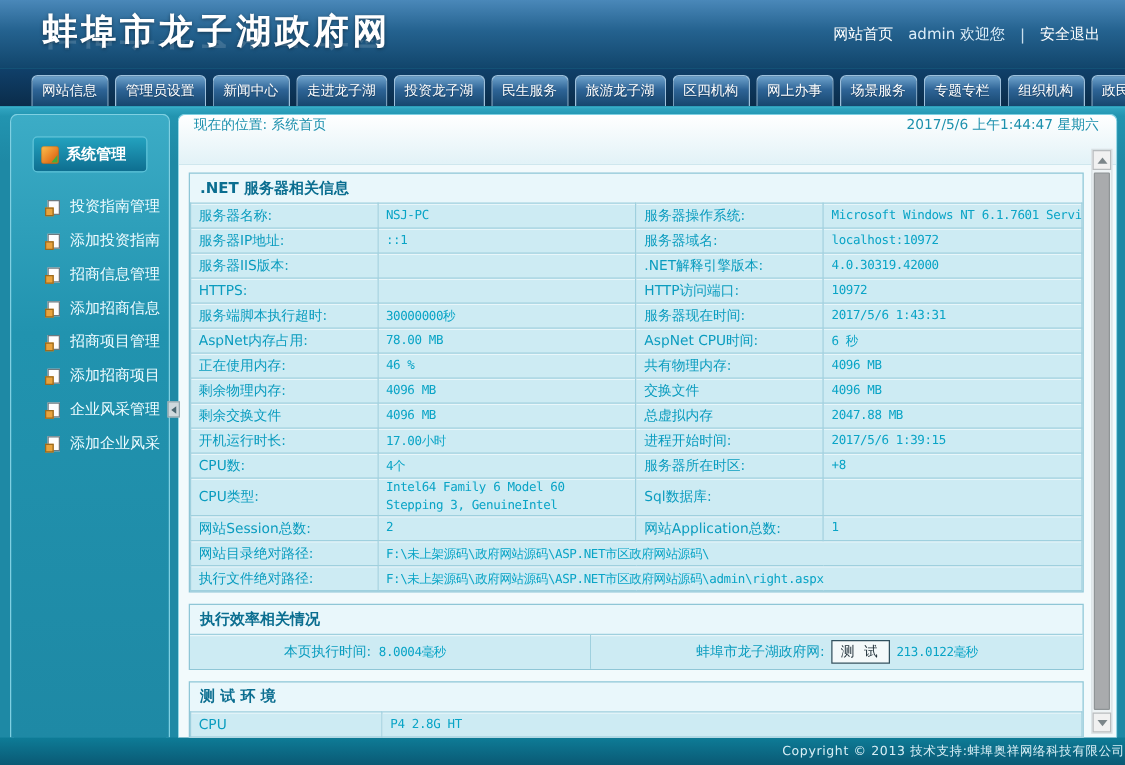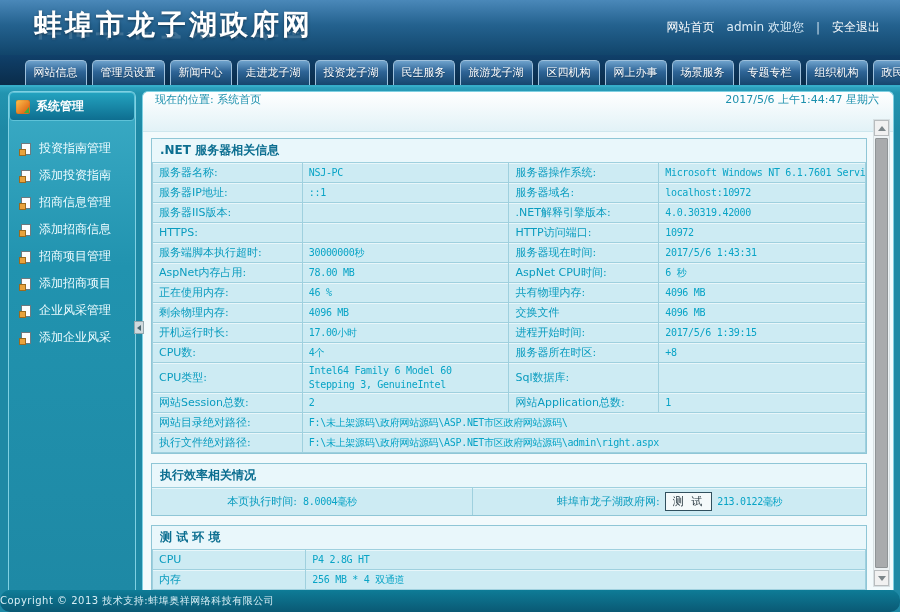--- a/index.html
+++ b/index.html
@@ -27,21 +27,21 @@
   .tab { display:inline-block; margin:0 2.5px; padding:4px 8px 5px; color:#fff; font-size:11px;
          background:linear-gradient(180deg,#6ea2cc 0%,#2e6496 45%,#16466d 100%);
          border:1px solid #9dc0dc; border-bottom:none; border-radius:5px 5px 0 0;
          cursor:pointer; white-space:nowrap; text-shadow:0 1px 1px rgba(0,0,0,.35); }
 
   
   .body { flex:1; min-height:0; display:flex; gap:6px; padding:4px 6px 0 8px;
           background:linear-gradient(180deg,#2fa3bf 0px,#2294b0 6px,#1e89a5 42px); border-top:2px solid #36adc8; }
 
   
-  .sidebar { width:128px; flex:none; position:relative; padding:0;
+  .sidebar { width:128px; flex:none; position:relative; padding:17px;
              background:linear-gradient(180deg,#3cacc6 0%,#2193af 35%,#1e89a5 100%);
              border:1px solid #7fd0e2; border-bottom:none; border-radius:6px 6px 0 0; }
   .sidebar-header { display:flex; align-items:center; gap:6px; color:#fff; font-size:12px; font-weight:bold;
              padding:5px 6px; border:1px solid #5ec2d8; border-radius:4px;
              background:linear-gradient(180deg,#23a2bf 0%,#0e6e90 100%); }
   .sys-icon { width:14px; height:14px; flex:none; border-radius:2px; position:relative;
              background:linear-gradient(135deg,#ffc14d 0%,#e2731d 70%); box-shadow:inset 0 0 1px #8a4d0d; }
   .sys-icon::after { content:""; position:absolute; right:1px; bottom:1px; width:0; height:0;
              border-left:5px solid transparent; border-bottom:6px solid #3fae3f; }
   .sidebar-menu { list-style:none; padding:14px 2px 0 10px; }
@@ -96,23 +96,23 @@
              border:1px solid #b8bcbe; display:flex; align-items:center; justify-content:center; cursor:pointer; }
   .sb-btn.up { top:0; } .sb-btn.down { bottom:0; }
   .sb-btn.up::after { content:""; width:0; height:0; border-left:4px solid transparent;
              border-right:4px solid transparent; border-bottom:5px solid #7c868a; }
   .sb-btn.down::after { content:""; width:0; height:0; border-left:4px solid transparent;
              border-right:4px solid transparent; border-top:5px solid #7c868a; }
   .sb-thumb { position:absolute; left:1px; right:1px; top:18px; bottom:18px;
              background:#a9abad; border:1px solid #8f9496; border-radius:1px; cursor:grab; }
 
   
-  .footer { height:22px; flex:none; display:flex; align-items:center; justify-content:flex-start;
+  .footer { height:22px; flex:none; display:flex; align-items:center; justify-content:flex-end;
              background:linear-gradient(180deg,#0e7c97 0%,#0a5974 100%);
-             color:#d8eef5; font-size:10px; letter-spacing:.5px;border-radius:10px; }
+             color:#d8eef5; font-size:10px; letter-spacing:.5px; }
 </style>
 </head>
 <body>
 
 <div class="page">
 
   <header class="top">
     <h1 class="site-title">蚌埠市龙子湖政府网</h1>
     <div class="title-reflection" aria-hidden="true">蚌埠市龙子湖政府网</div>
     <div class="top-links">
@@ -243,20 +243,26 @@
                   <td class="lbl">共有物理内存:</td>
                   <td class="val">4096 MB</td>
                 </tr>
                 <tr>
                   <td class="lbl">剩余物理内存:</td>
                   <td class="val">4096 MB</td>
                   <td class="lbl">交换文件</td>
                   <td class="val">4096 MB</td>
                 </tr>
                 <tr>
+                  <td class="lbl">剩余交换文件</td>
+                  <td class="val">4096 MB</td>
+                  <td class="lbl">总虚拟内存</td>
+                  <td class="val">2047.88 MB</td>
+                </tr>
+                <tr>
                   <td class="lbl">开机运行时长:</td>
                   <td class="val">17.00小时</td>
                   <td class="lbl">进程开始时间:</td>
                   <td class="val">2017/5/6 1:39:15</td>
                 </tr>
                 <tr>
                   <td class="lbl">CPU数:</td>
                   <td class="val">4个</td>
                   <td class="lbl">服务器所在时区:</td>
                   <td class="val">+8</td>

